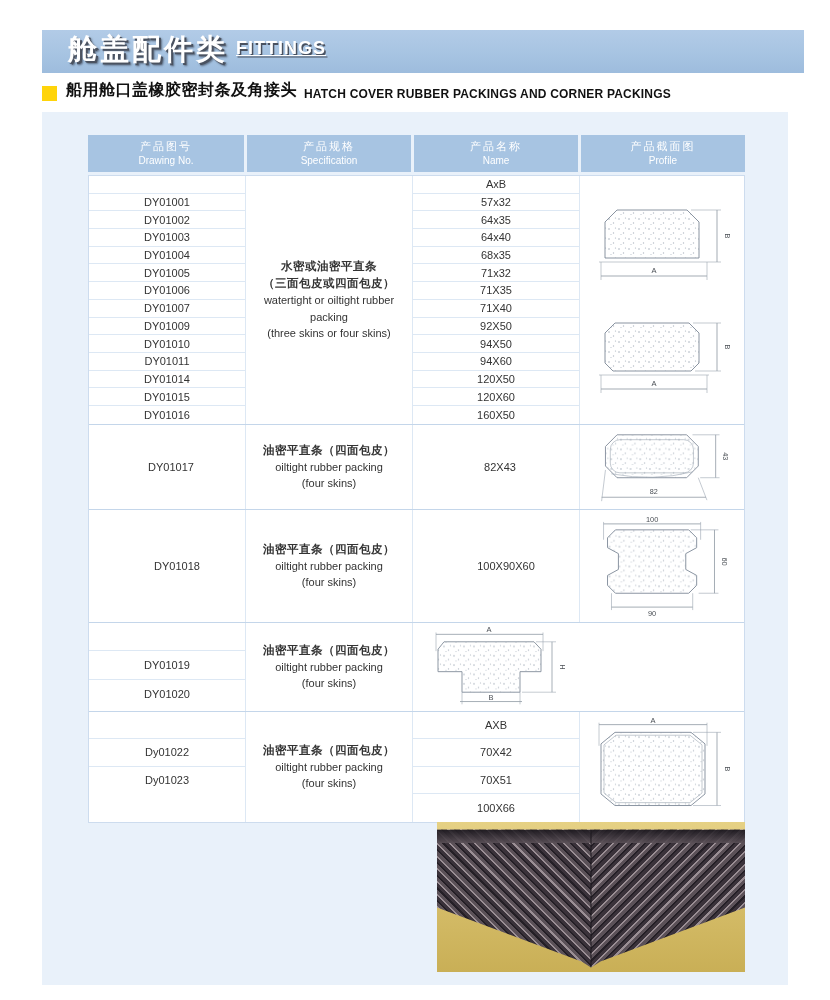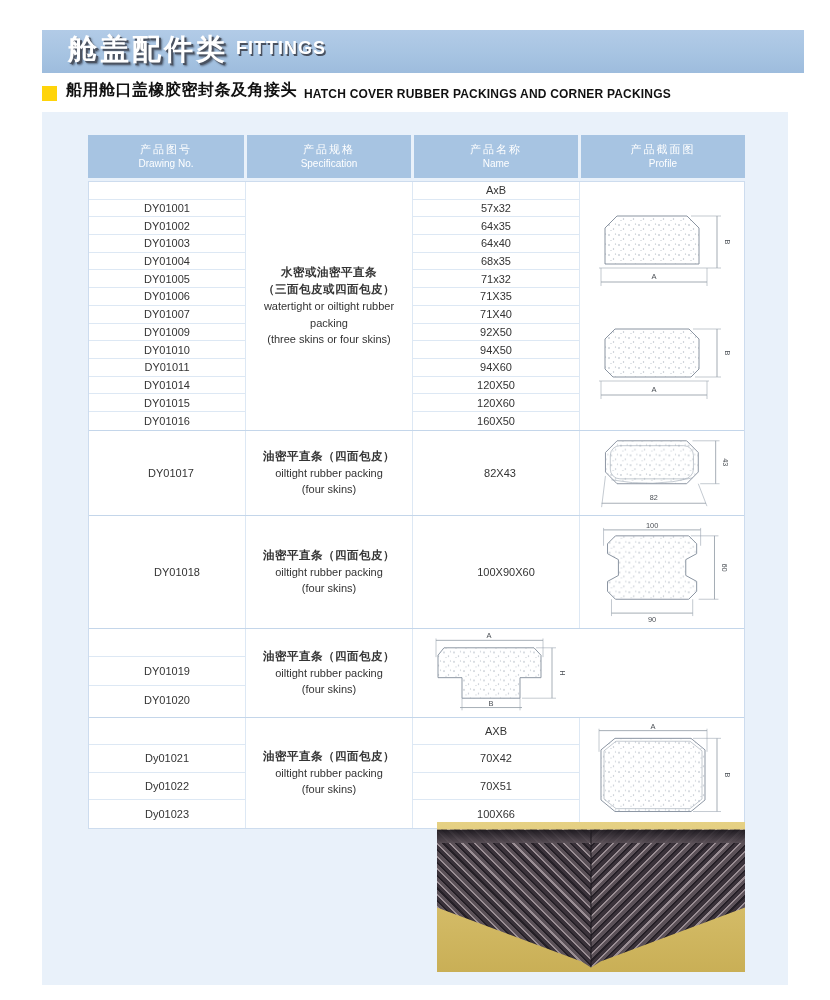--- a/index.html
+++ b/index.html
@@ -6,34 +6,34 @@
   .page{position:relative;width:830px;height:1000px;background:#fff;overflow:hidden;
         font-family:"Liberation Sans","DejaVu Sans",sans-serif;}
 
   
   .banner{position:absolute;left:42px;top:30px;width:762px;height:43px;
           background:linear-gradient(180deg,#b2cbe7 0%,#a7c4e2 55%,#9dbcdd 100%);
           display:flex;align-items:flex-start;padding-left:26px;box-sizing:border-box;}
   .banner .t-zh{font-size:29px;font-weight:700;color:#ffffff;letter-spacing:3px;
           text-shadow:2px 2px 0 #4a5260,3px 3px 2px rgba(40,45,60,.55);}
   .banner .t-en{font-size:18px;font-weight:700;color:#ffffff;margin-left:8px;margin-top:8px;
-          letter-spacing:1px;text-shadow:1.5px 1.5px 0 #4a5260;}
+          letter-spacing:1px;text-shadow:1.5px 1.5px 0 #4a5260;text-decoration:underline;}
 
   
   .subtitle{position:absolute;left:42px;top:79px;height:22px;display:flex;align-items:flex-end;}
   .subtitle .sq{width:15px;height:15px;background:#ffd40a;display:inline-block;margin-right:9px;}
   .subtitle .s-zh{font-size:16px;font-weight:700;color:#111;letter-spacing:.5px;}
   .subtitle .s-en{font-size:12px;font-weight:700;color:#111;margin-left:7px;letter-spacing:.2px;}
 
   
   .panel{position:absolute;left:42px;top:112px;width:746px;height:873px;background:#e9f1fa;}
 
   
   .ptable{position:absolute;left:46px;top:23px;width:657px;}
-  .thead{display:grid;grid-template-columns:159px 167px 167px 164px;height:43px;margin-bottom:3px;}
+  .thead{display:grid;grid-template-columns:159px 167px 167px 164px;height:37px;margin-bottom:3px;}
   .th{background:#a7c4e2;color:#fff;text-align:center;display:flex;flex-direction:column;
       justify-content:center;line-height:1.35;border-right:3px solid #e9f1fa;box-sizing:border-box;}
   .th:last-child{border-right:none;}
   .th .hzh{font-size:11px;letter-spacing:2px;}
   .th .hen{font-size:10px;}
 
   .tbody{border:1px solid #cddcee;background:#fff;}
   .section{display:grid;grid-template-columns:157px 167px 167px 164px;}
   .section + .section{border-top:1px solid #c4d6ea;}
   .col{box-sizing:border-box;border-right:1px solid #dde8f4;}
@@ -314,21 +314,20 @@
               <line class="thin" x1="40" y1="72" x2="40" y2="85"></line>
                 <line class="thin" x1="98" y1="72" x2="98" y2="85"></line>
               <text x="69" y="80" text-anchor="middle">B</text>
             </svg>
           </div>
         </div>
 
         <div class="section s5">
           <div class="col cells">
             <div class="cell"></div>
-            <div class="cell">Dy01021</div>
             <div class="cell">Dy01022</div>
             <div class="cell">Dy01023</div>
           </div>
           <div class="col name">
             <div class="zh">油密平直条（四面包皮）</div>
             <div>oiltight rubber packing</div>
             <div>(four skins)</div>
           </div>
           <div class="col cells">
             <div class="cell">AXB</div>

